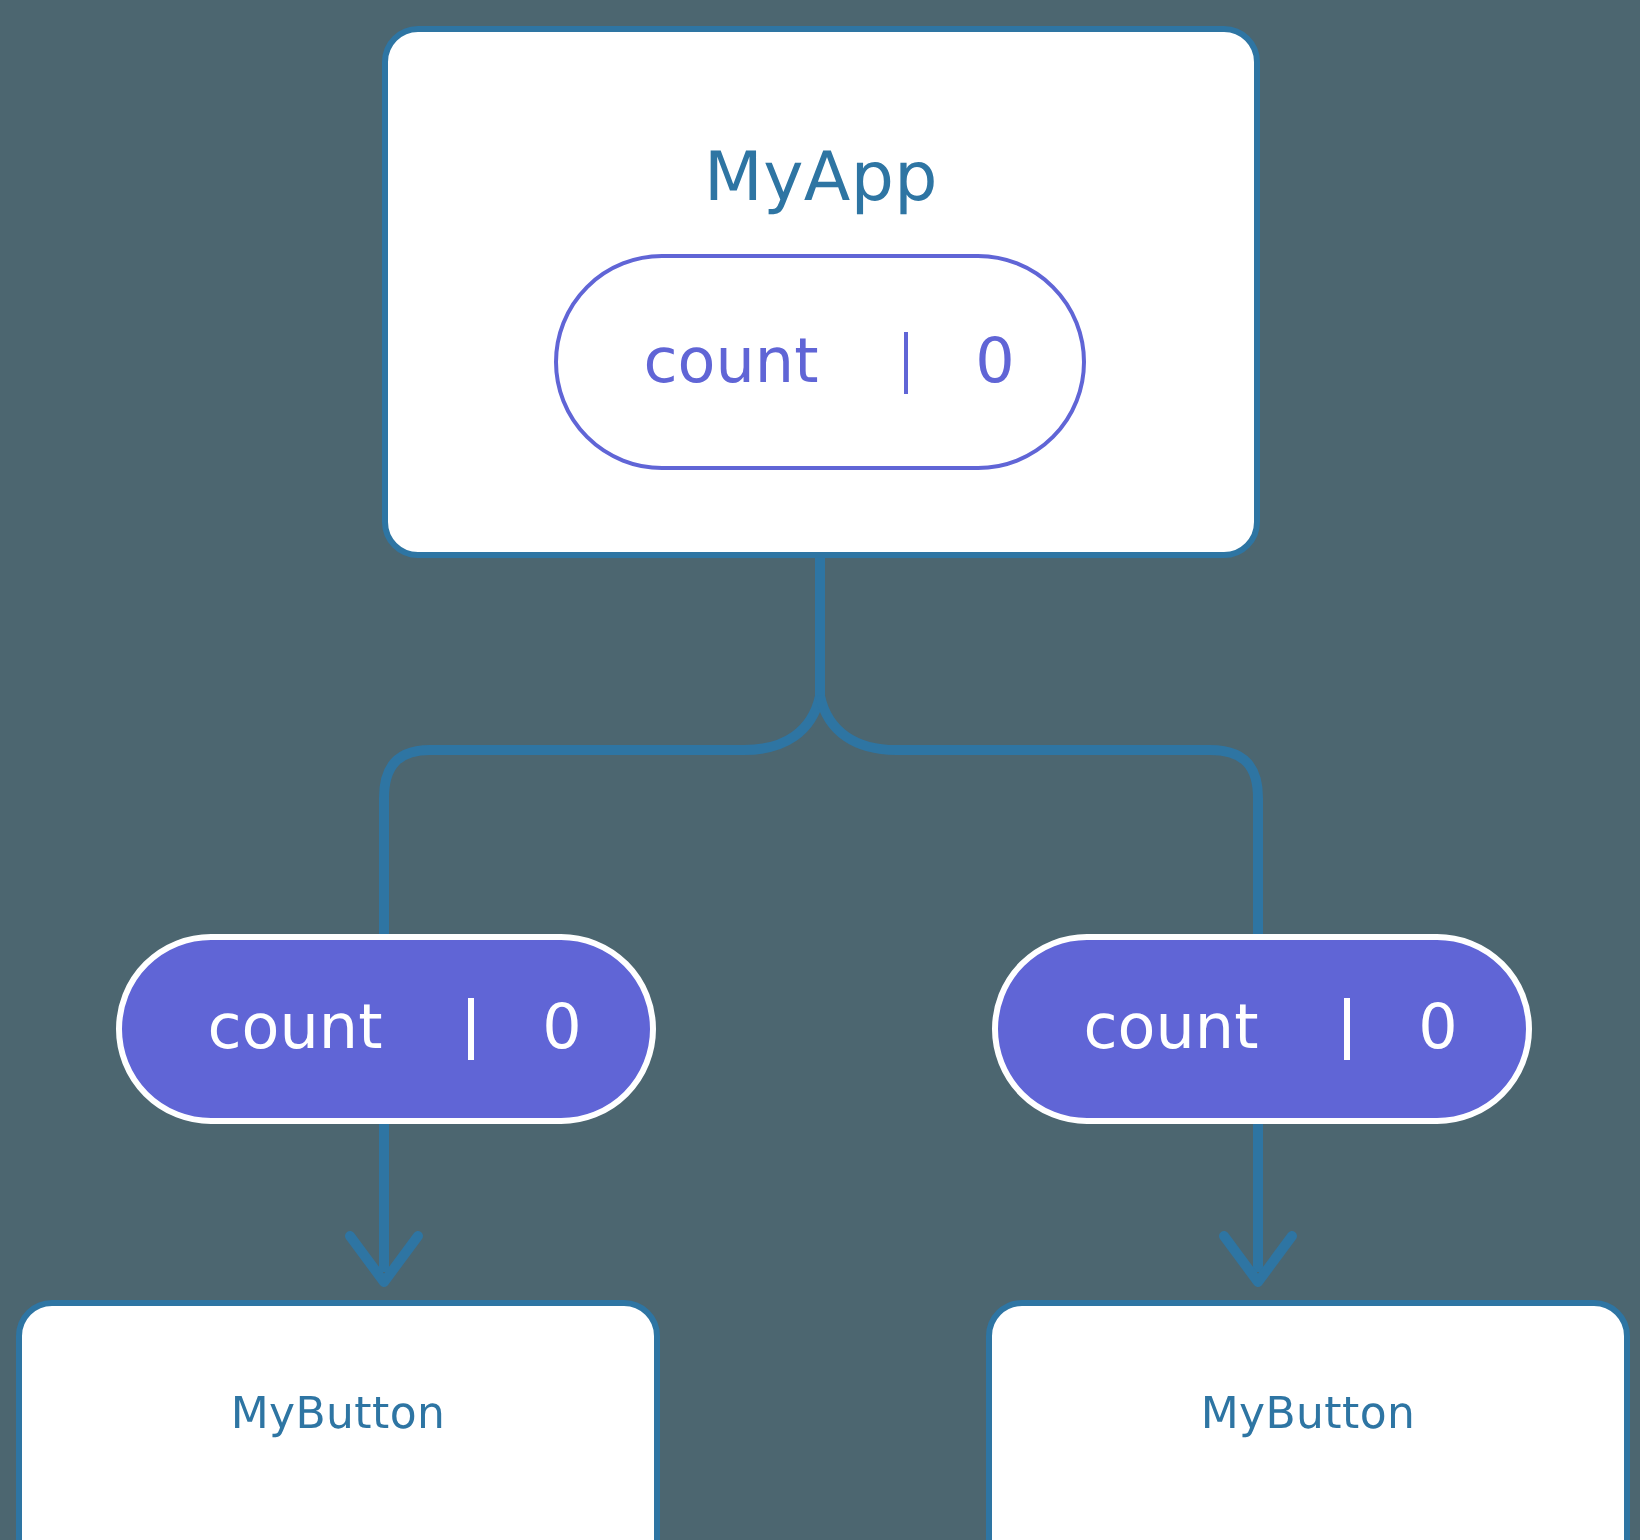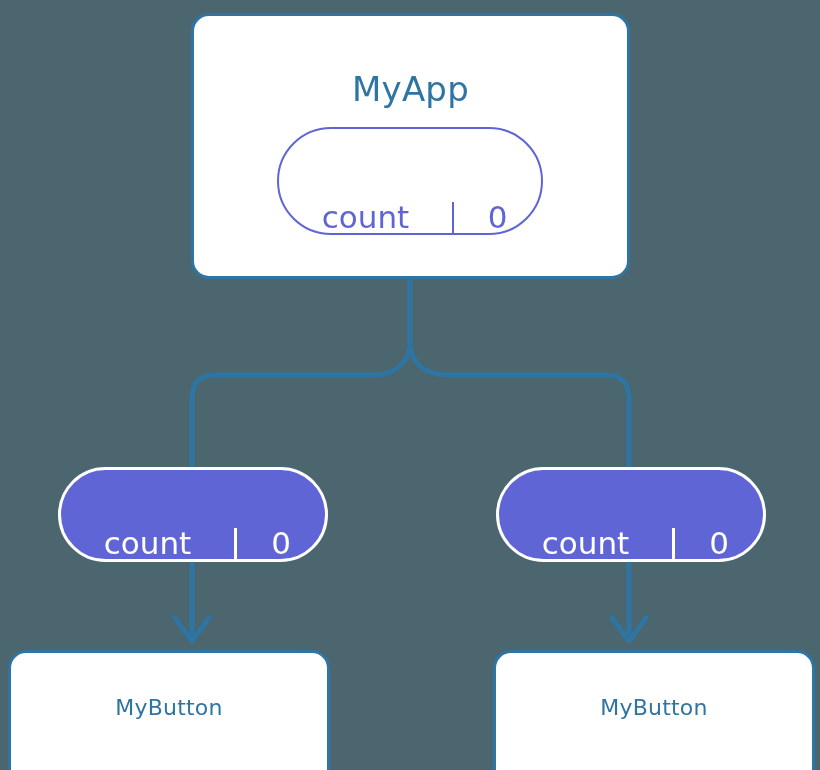--- a/index.html
+++ b/index.html
@@ -87,21 +87,21 @@
     right: 0;
     top: 44px;
     font-size: 22px;
   }
 
   
   .pill {
     position: absolute;
     box-sizing: border-box;
     display: flex;
-    align-items: flex-end;
+    align-items: center;
     border-radius: 999px;
     overflow: hidden;
     z-index: 4;
   }
   .pill-key, .pill-val {
     display: flex;
     align-items: center;
     justify-content: center;
     font-size: 31px;
     line-height: 1;

